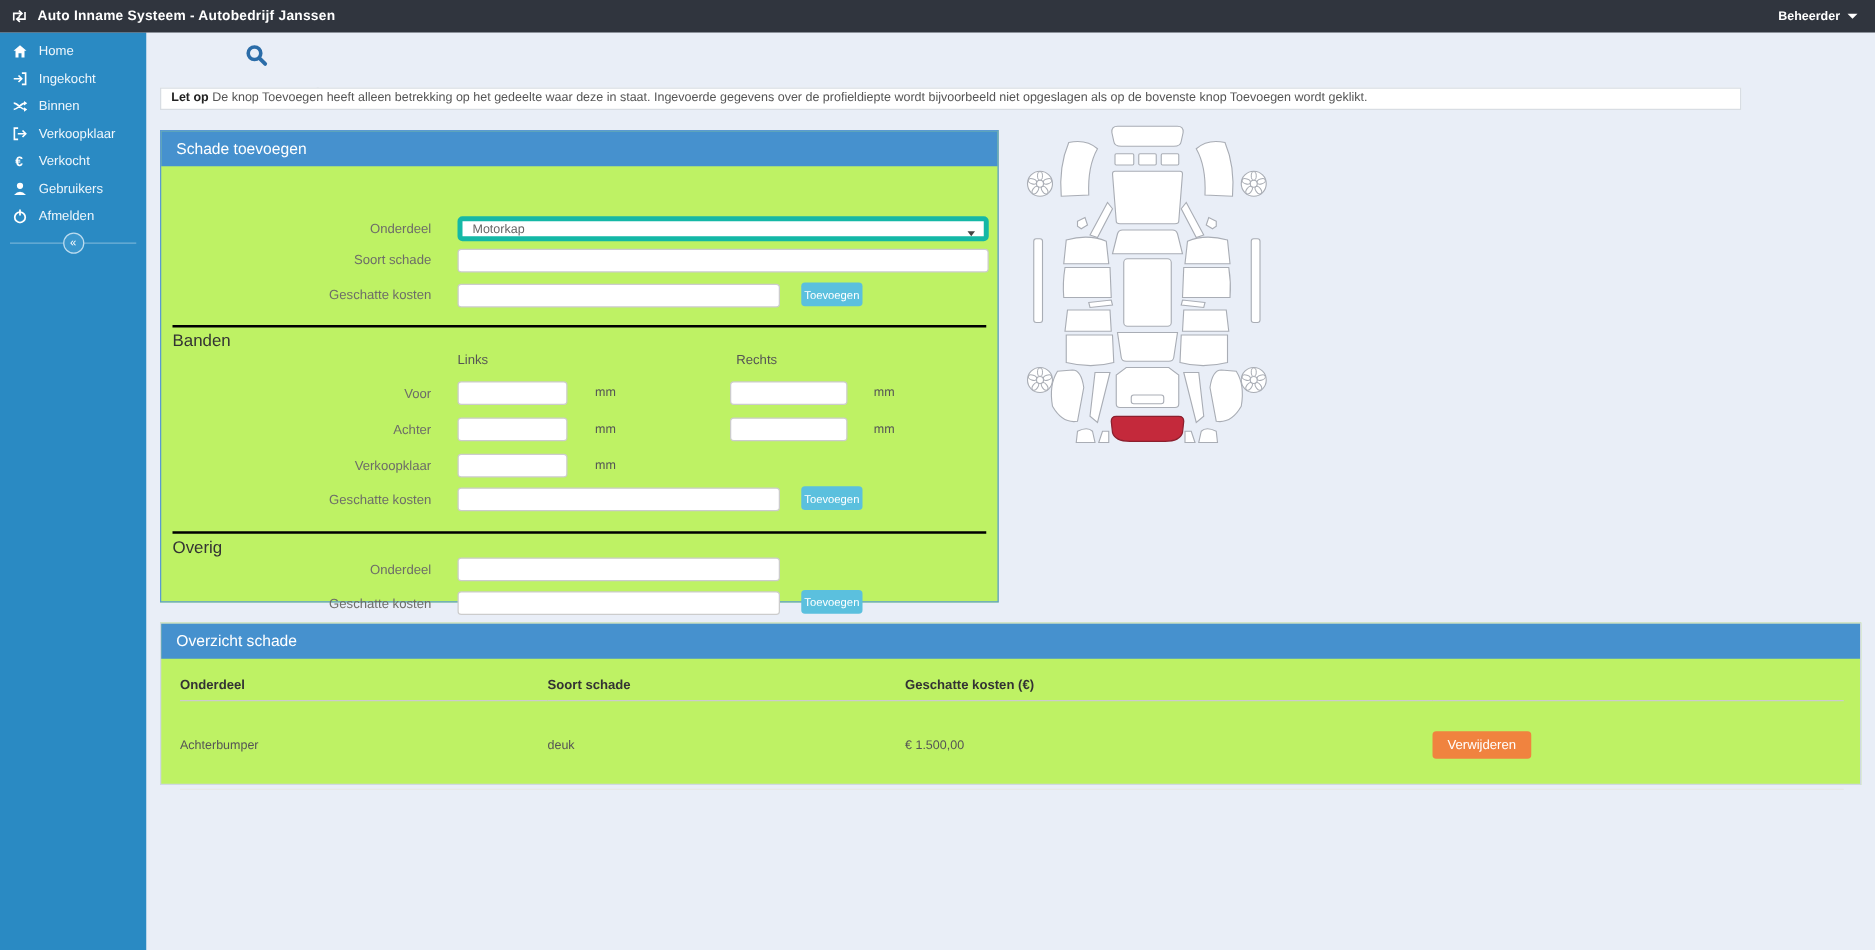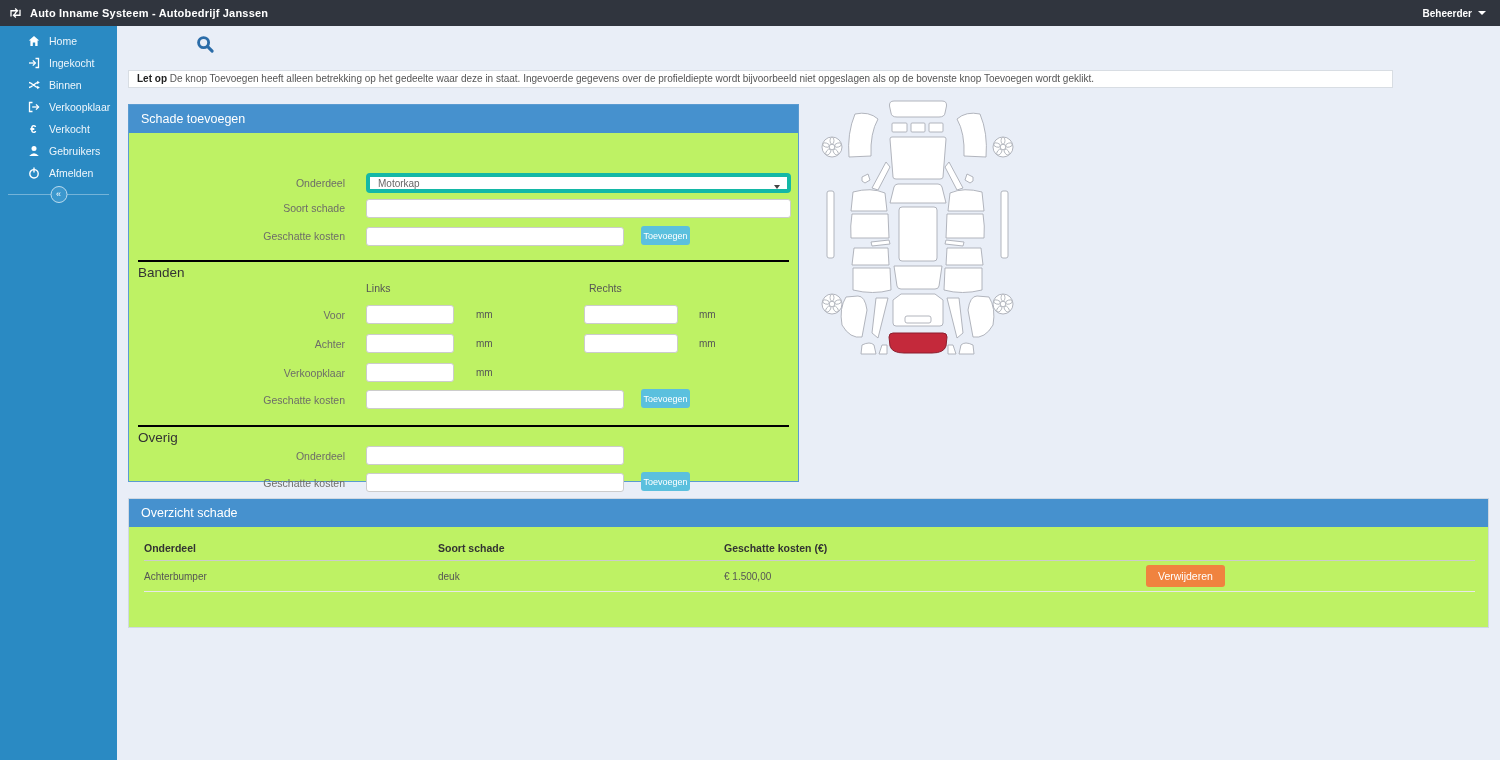--- a/index.html
+++ b/index.html
@@ -11,21 +11,21 @@
             display:flex; align-items:center; z-index:30; }
   .topbar .logo-wrap { width:30px; display:flex; justify-content:center; align-items:center; }
   .topbar-title { font-size:11px; font-weight:bold; letter-spacing:.2px; }
   .topbar-user { position:absolute; right:14px; top:0; height:26px; display:flex; align-items:center; gap:6px;
                  font-size:10px; font-weight:bold; cursor:pointer; }
   .caret-down { width:0; height:0; border-left:4px solid transparent; border-right:4px solid transparent;
                 border-top:4px solid currentColor; display:inline-block; }
 
   
   .sidebar { position:absolute; top:26px; left:0; width:117px; height:734px; background:#2a8ac3; z-index:20; }
-  .side-item { height:22px; display:flex; align-items:center; gap:9px; padding:0 28px; color:#eef6fc;
+  .side-item { height:22px; display:flex; align-items:center; gap:9px; padding:0 10px; color:#eef6fc;
                font-size:10.5px; cursor:pointer; }
   .side-item:first-child { margin-top:4px; }
   .side-item .sicon { width:12px; height:12px; flex:0 0 12px; display:flex; align-items:center; justify-content:center; }
   .side-divider { margin:10px 8px 0; border-top:1px solid rgba(255,255,255,.35); position:relative; }
   .collapse-btn { position:absolute; left:50%; top:-9px; transform:translateX(-50%); width:17px; height:17px;
                   border-radius:50%; background:#3b97cd; border:1px solid #bcdcef; color:#fff; font-size:9px;
                   line-height:15px; text-align:center; cursor:pointer; }
 
   
   .main { position:absolute; left:117px; top:26px; width:1383px; height:734px; }
@@ -58,21 +58,21 @@
   .colhead { position:absolute; font-size:10.5px; color:#555; }
   .mm { position:absolute; font-size:10px; color:#555; }
 
   
   .car-diagram { position:absolute; left:698px; top:72px; width:205px; height:262px; cursor:pointer; }
 
   
   .overview-panel { left:11px; top:472px; width:1361px; height:130px; border:1px solid #cfd8e2; }
   .overview-panel table { width:1331px; margin:8px 15px 0; border-collapse:collapse; table-layout:fixed; }
   .overview-panel th { text-align:left; font-size:10.5px; color:#333; padding:7px 0 6px; border-bottom:1px solid #ccc; }
-  .overview-panel td { font-size:10px; color:#555; padding:4px 0; border-bottom:1px solid #e8e8e8; vertical-align:middle; }
+  .overview-panel td { font-size:10px; color:#555; padding:24px 0; border-bottom:1px solid #e8e8e8; vertical-align:middle; }
   .overview-panel tr.total-row td { border-bottom:none; font-weight:bold; color:#333; }
   .btn-del { background:#f0833f; color:#fff; border:none; border-radius:3px; font-size:10.5px;
              padding:5px 12px; cursor:pointer; font-family:"Liberation Sans",sans-serif; }
 
   svg .part { fill:#fff; stroke:#a9adb5; stroke-width:0.9; }
   svg .part-red { stroke:#8c1f2e; stroke-width:1; }
 </style>
 </head>
 <body>
 

